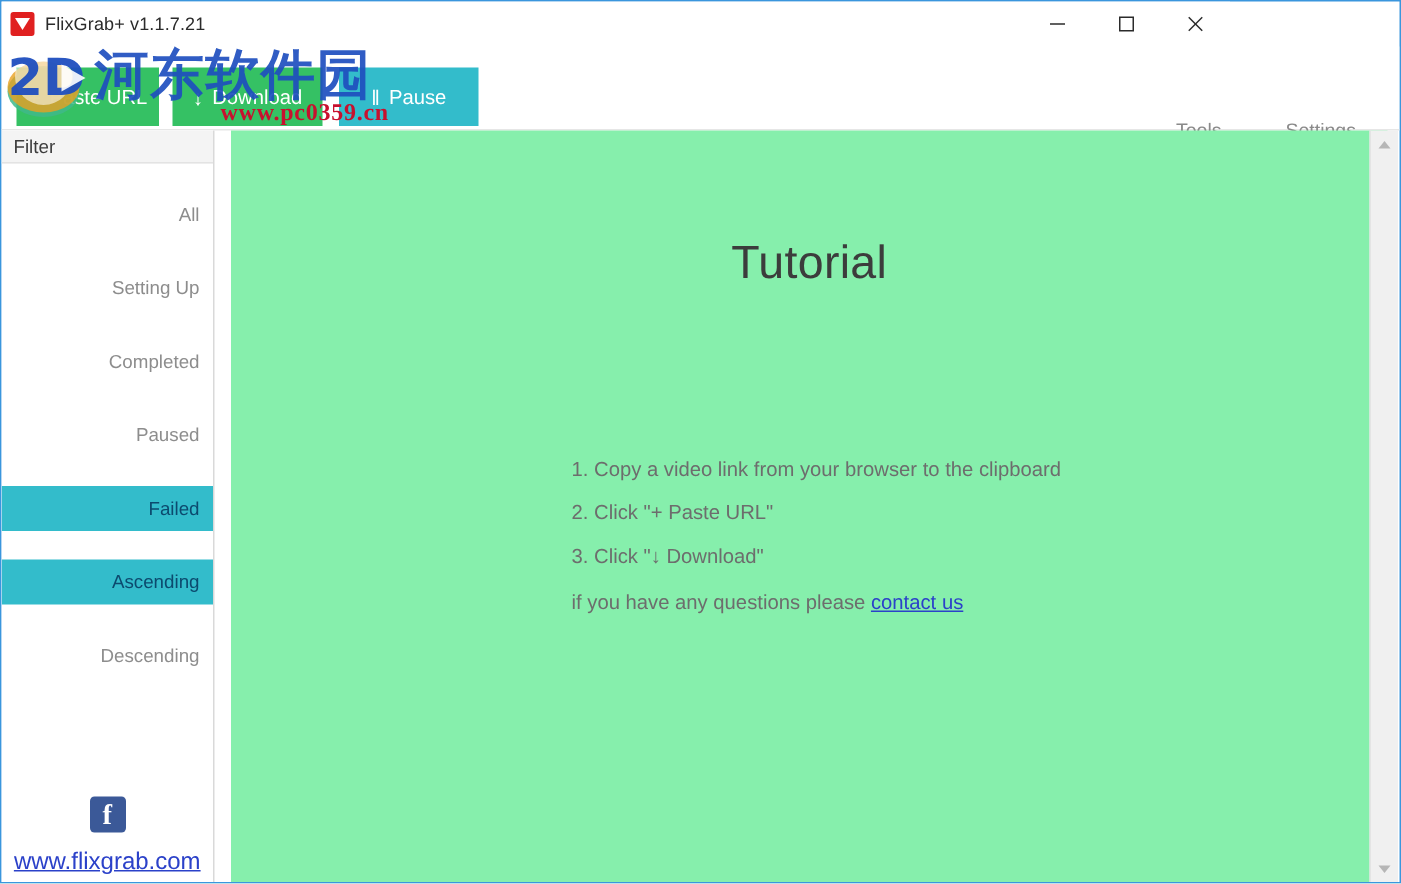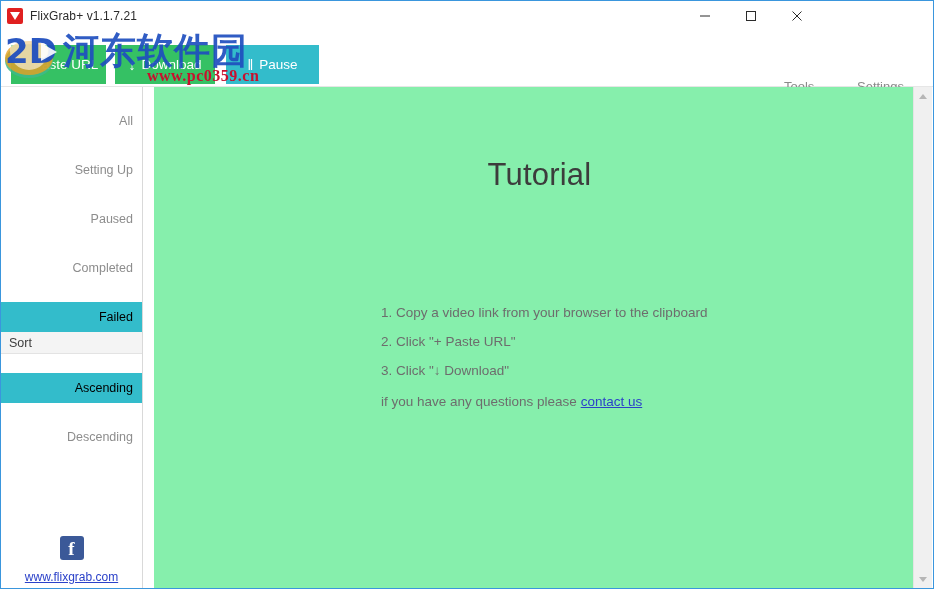--- a/index.html
+++ b/index.html
@@ -153,21 +153,21 @@
     text-align: right;
     padding-right: 9px;
     font-size: 12.5px;
     color: #8d8d8d;
     box-sizing: border-box;
     cursor: default;
     margin-top: 19px;
   }
   .side-item.active {
     background: #33bccb;
-    color: #000000;
+    color: #0c4a6e;
   }
   .side-footer {
     position: absolute;
     left: 0;
     bottom: 4px;
     width: 141px;
     text-align: center;
   }
   .fb-icon {
     width: 24px; height: 24px;
@@ -181,21 +181,21 @@
     left: 0; right: 0; top: 1px;
     font-family: "Liberation Serif", serif;
     font-weight: bold;
     font-size: 19px;
     color: #ffffff;
     line-height: 23px;
   }
   .site-link {
     display: block;
     margin-top: 6px;
-    font-size: 12px;
+    font-size: 16px;
     color: #2b41c9;
     text-decoration: underline;
     cursor: default;
   }
 
   
   .content {
     position: absolute;
     left: 153px; top: 86px;
     width: 771px;
@@ -346,28 +346,28 @@
       <span class="menu-label">Tools</span>
       <span class="caret"></span>
     </div>
     <div class="menu-group" id="menu-settings">
       <span class="menu-label">Settings</span>
       <span class="caret"></span>
     </div>
   </div>
 
   <div class="sidebar">
+    <div class="side-header">Filter</div>
 
     <div class="side-item">All</div>
     <div class="side-item">Setting Up</div>
+    <div class="side-item">Completed</div>
     <div class="side-item">Paused</div>
-    <div class="side-item">Completed</div>
     <div class="side-item active">Failed</div>
 
-    <div class="side-header">Sort</div>
 
     <div class="side-item active">Ascending</div>
     <div class="side-item">Descending</div>
 
     <div class="side-footer">
       <div class="fb-icon">
         <span>f</span>
       </div>
       <a class="site-link">www.flixgrab.com</a>
     </div>

